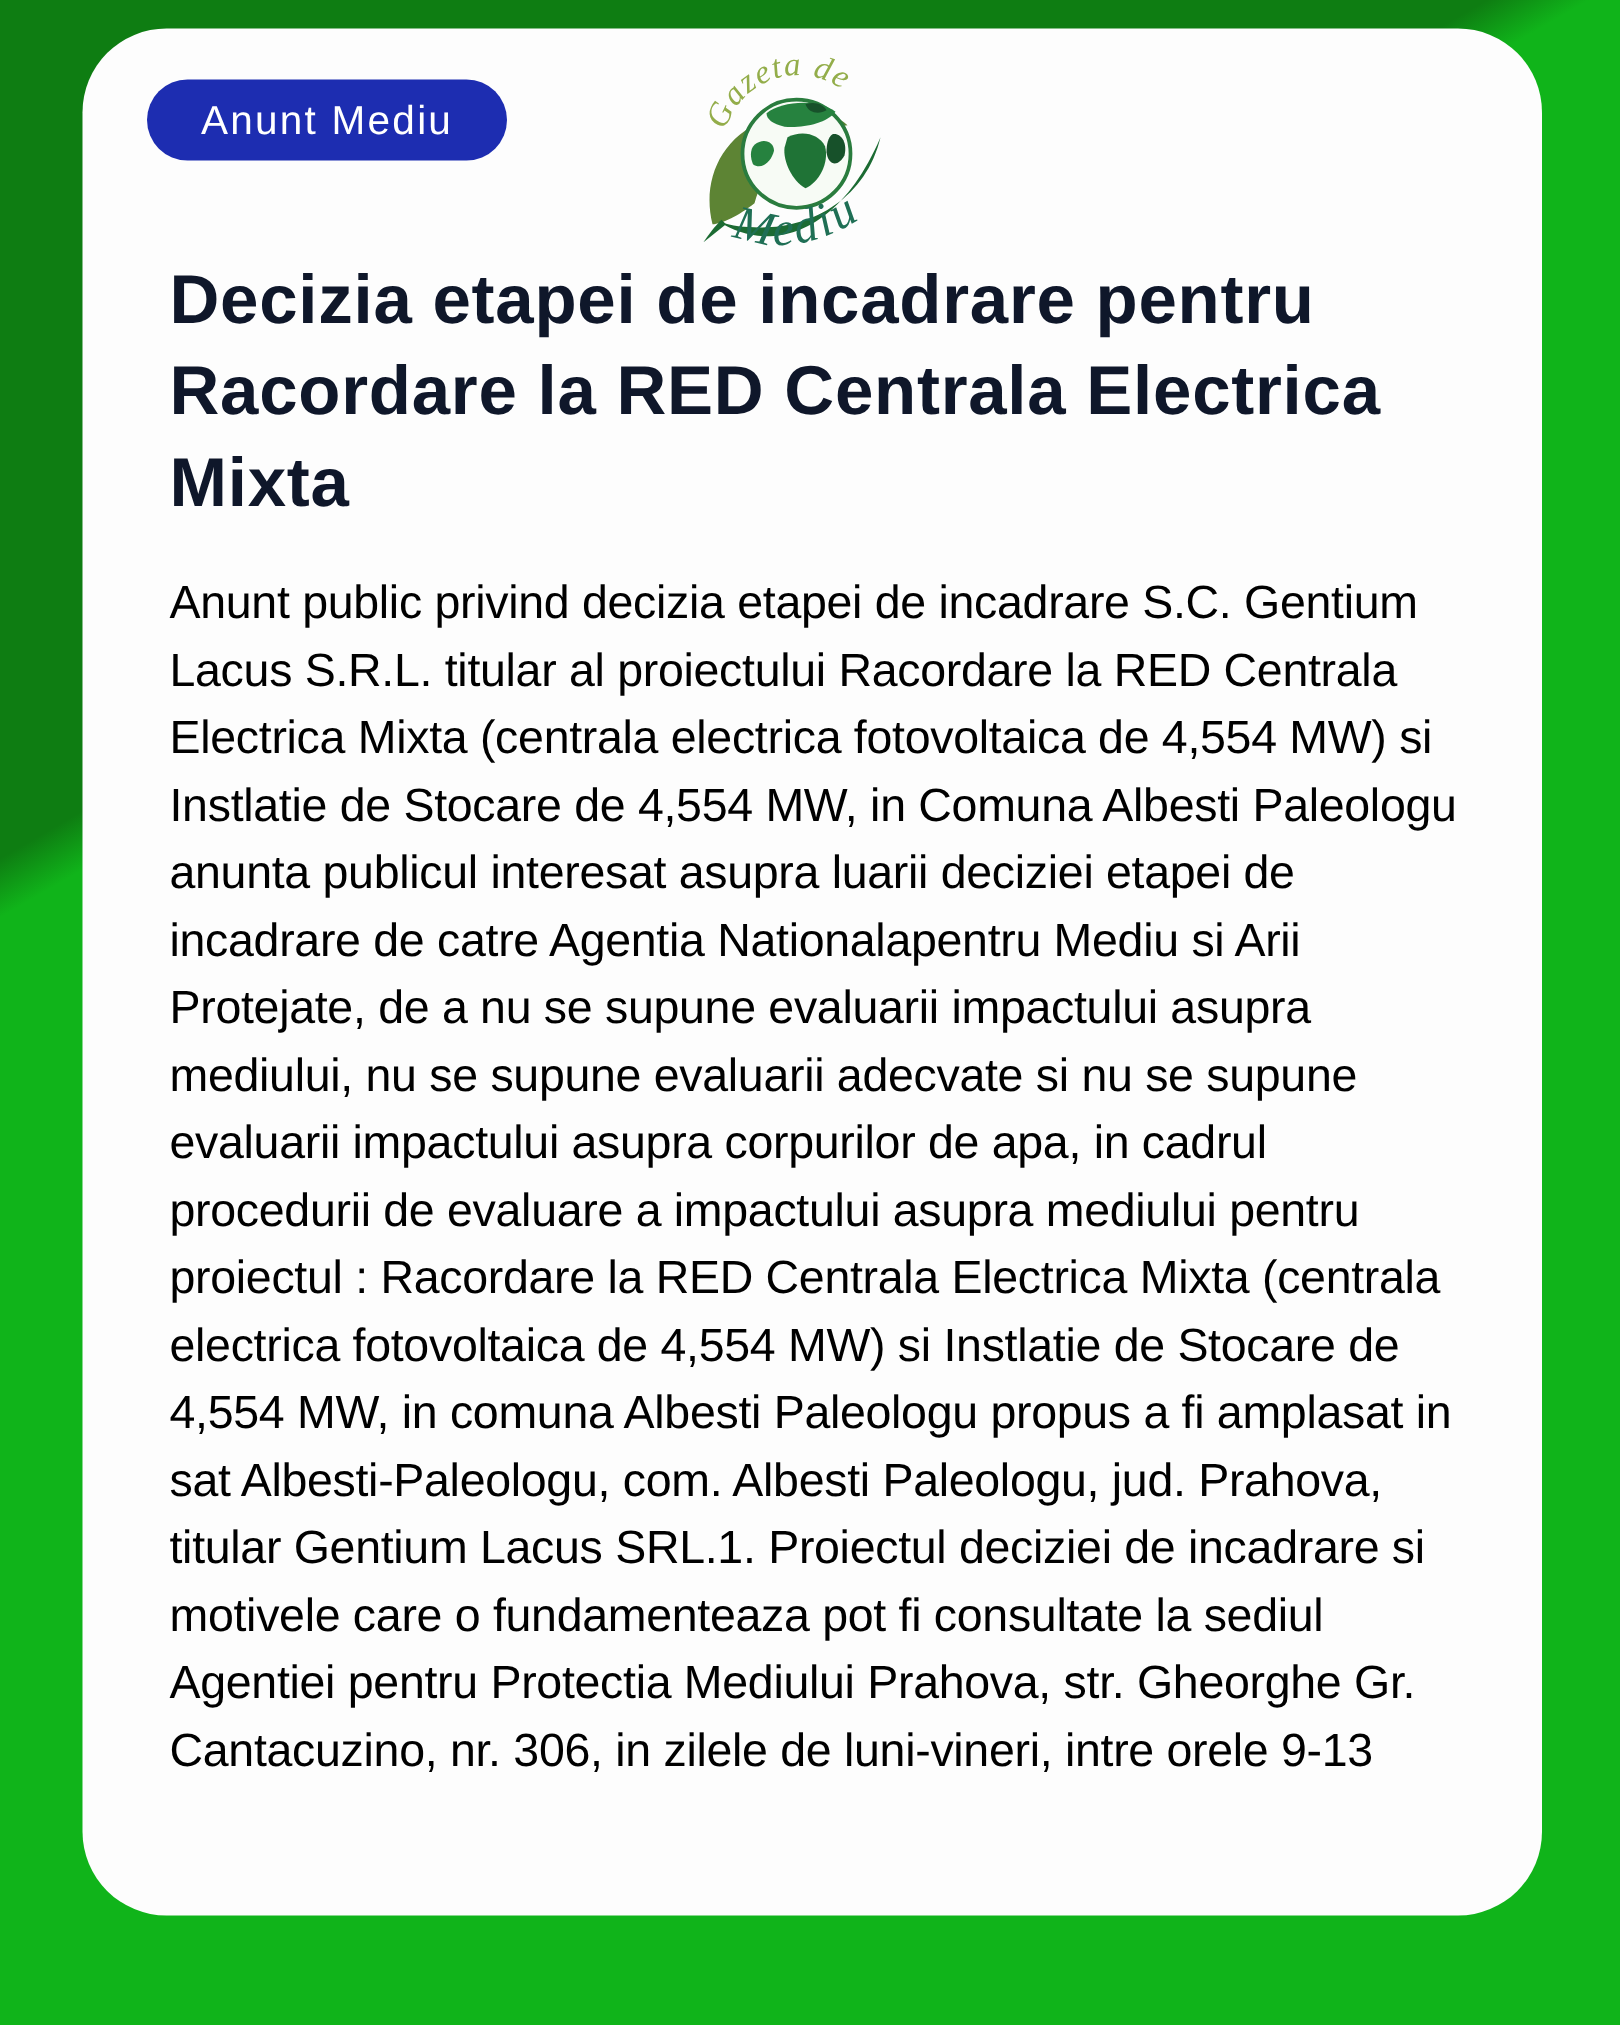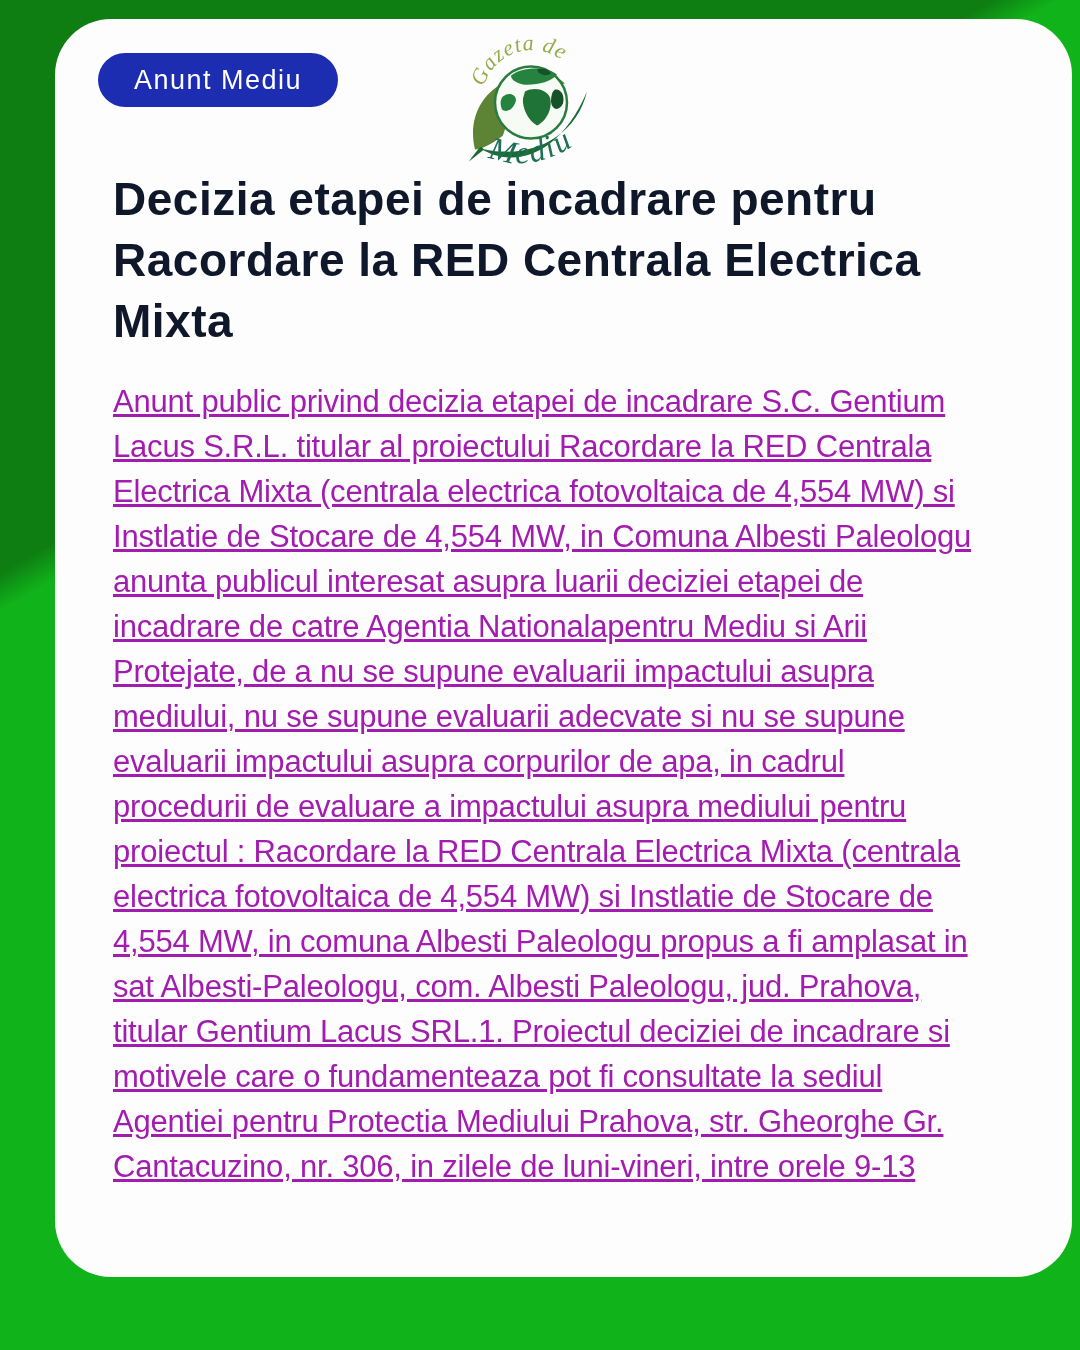--- a/index.html
+++ b/index.html
@@ -13,21 +13,20 @@
   }
   .card {
     position: absolute;
     left: 55px;
     top: 19px;
     width: 973px;
     height: 1258px;
     background: #fdfdfd;
     border-radius: 56px;
     overflow: hidden;
-    padding-left: 44px;
   }
   .badge {
     position: absolute;
     left: 43px;
     top: 34px;
     height: 54px;
     padding: 0 36px;
     background: #1d2db1;
     border-radius: 28px;
     color: #ffffff;
@@ -56,25 +55,24 @@
     line-height: 61px;
     font-weight: bold;
     letter-spacing: 0.5px;
   }
   .body-text {
     position: absolute;
     left: 58px;
     top: 360px;
     width: 872px;
     margin: 0;
-    color: #a21caf;
+    color: #000000;
     font-size: 31px;
     line-height: 45px;
     letter-spacing: -0.2px;
-    text-decoration: underline;
   }
   .logo-arc-text {
     font-family: "Liberation Serif", serif;
     font-style: italic;
   }
 </style>
 </head>
 <body>
 
 <div class="canvas">

